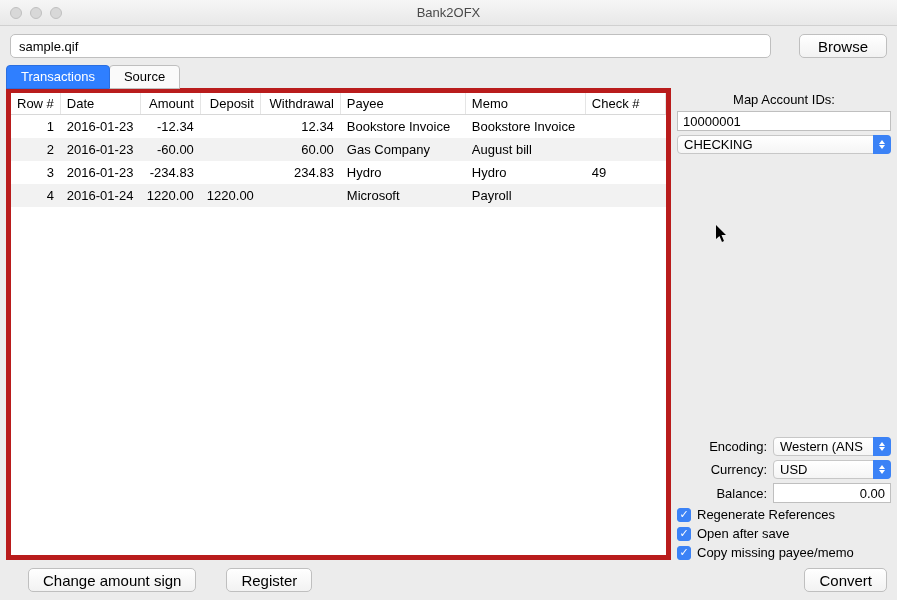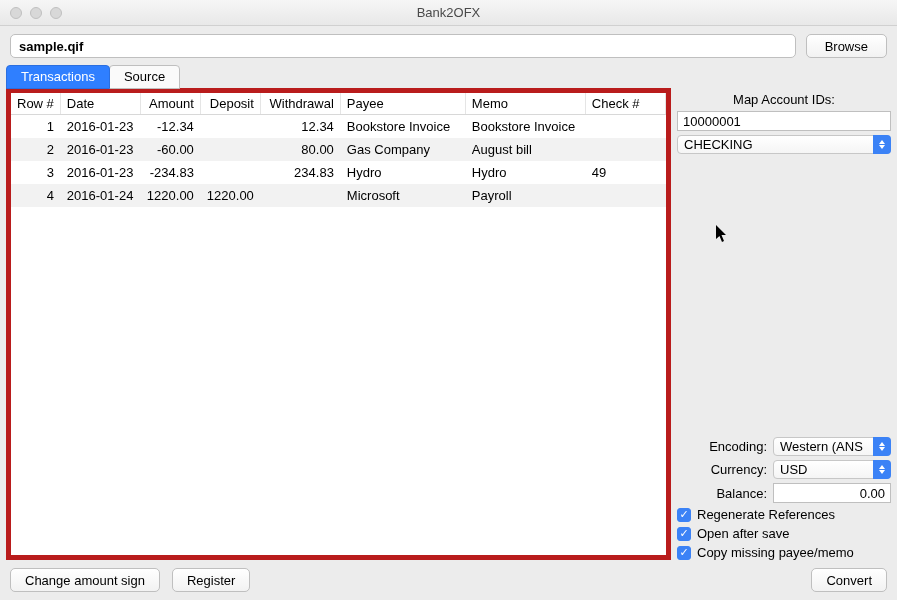--- a/index.html
+++ b/index.html
@@ -42,30 +42,30 @@
     }
     .filepath {
       flex: 1;
       height: 24px;
       border: 1px solid #bfbfbf;
       border-radius: 5px;
       background: #fff;
       padding: 2px 8px;
       font-size: 13px;
       outline: none;
-      font-weight: bold;
     }
     .btn {
       height: 24px;
       padding: 0 18px;
       border: 1px solid #bfbfbf;
       border-radius: 5px;
       background: linear-gradient(#fff, #f2f2f2);
-      font-size: 13px;
+      font-size: 15px;
       cursor: default;
+      margin-left: 18px;
     }
     .tabs {
       display: flex;
       padding-left: 6px;
       gap: 0;
     }
     .tab {
       padding: 3px 14px 4px 14px;
       border: 1px solid #bfbfbf;
       background: #fafafa;
@@ -274,21 +274,21 @@
             <td class="num">12.34</td>
             <td>Bookstore Invoice</td>
             <td>Bookstore Invoice</td>
             <td></td>
           </tr>
           <tr>
             <td class="num">2</td>
             <td>2016-01-23</td>
             <td class="num">-60.00</td>
             <td class="num"></td>
-            <td class="num">80.00</td>
+            <td class="num">60.00</td>
             <td>Gas Company</td>
             <td>August bill</td>
             <td></td>
           </tr>
           <tr>
             <td class="num">3</td>
             <td>2016-01-23</td>
             <td class="num">-234.83</td>
             <td class="num"></td>
             <td class="num">234.83</td>

